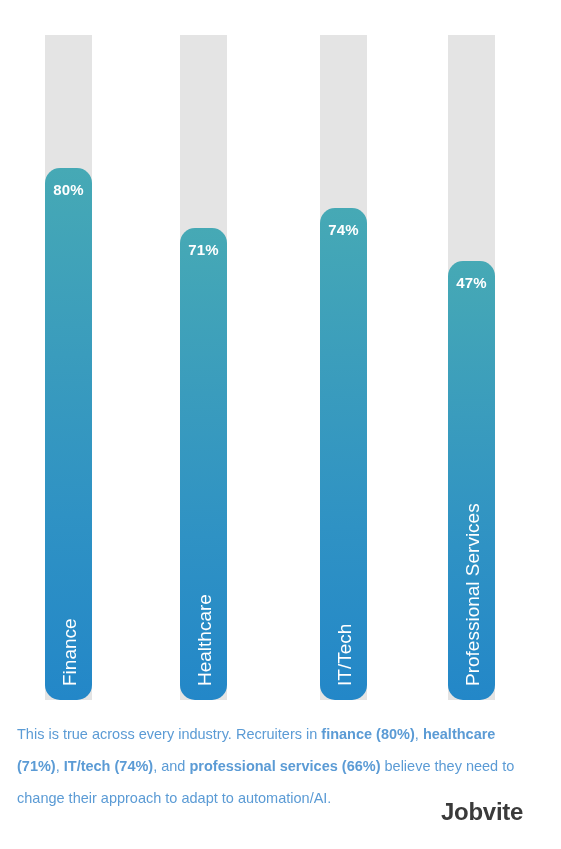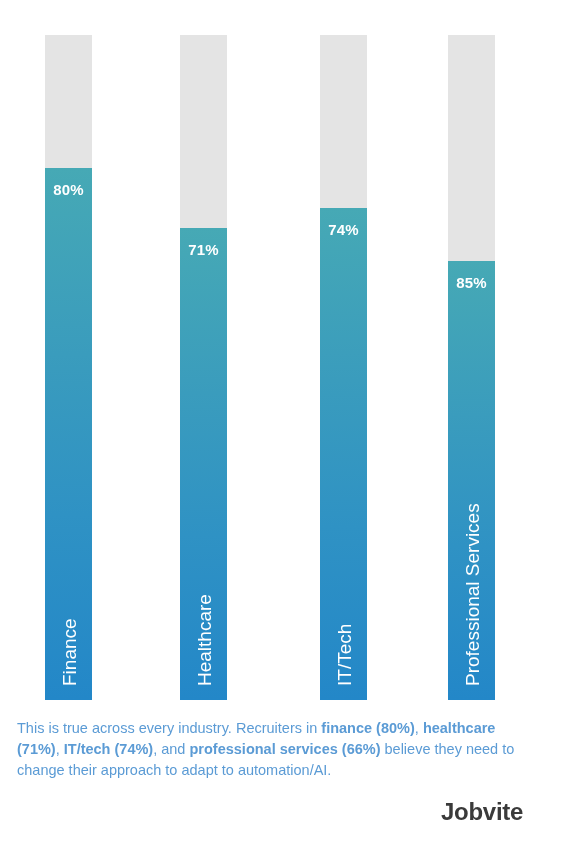--- a/index.html
+++ b/index.html
@@ -38,20 +38,21 @@
     height: 100%;
     background: #e4e4e4;
   }
 
   .bar-fill {
     position: absolute;
     left: 0;
     bottom: 0;
     width: 100%;
     background: linear-gradient(to bottom, #46a9b5 0%, #3a9cbd 35%, #2f92c4 65%, #2387c8 100%);
+    border-radius: 15px;
   }
 
   .bar-value {
     position: absolute;
     left: 0;
     top: 14px;
     width: 100%;
     text-align: center;
     color: #ffffff;
     font-size: 15px;
@@ -73,21 +74,21 @@
     line-height: 1;
   }
 
   #caption {
     position: absolute;
     left: 17px;
     top: 718px;
     width: 510px;
     color: #5b9bd5;
     font-size: 14.5px;
-    line-height: 21px;
+    line-height: 32px;
     font-weight: 400;
   }
   #caption b {
     font-weight: bold;
   }
 
   #logo {
     position: absolute;
     right: 38px;
     top: 800px;
@@ -123,21 +124,21 @@
     <div class="bar-track"></div>
     <div class="bar-fill" style="height:74%;">
       <div class="bar-value">74%</div>
       <div class="bar-label">IT/Tech</div>
     </div>
   </div>
 
   <div class="bar-group" style="left:448px;">
     <div class="bar-track"></div>
     <div class="bar-fill" style="height:66%;">
-      <div class="bar-value">85%</div>
+      <div class="bar-value">47%</div>
       <div class="bar-label">Professional Services</div>
     </div>
   </div>
 
 </div>
 
 <div id="caption">
   <span>This is true across every industry. Recruiters in </span><b>finance (80%)</b><span>,</span>
   <b>healthcare (71%)</b><span>, </span><b>IT/tech (74%)</b><span>, and </span><b>professional services (66%)</b>
   <span>believe they need to change their approach to adapt to automation/AI.</span>

